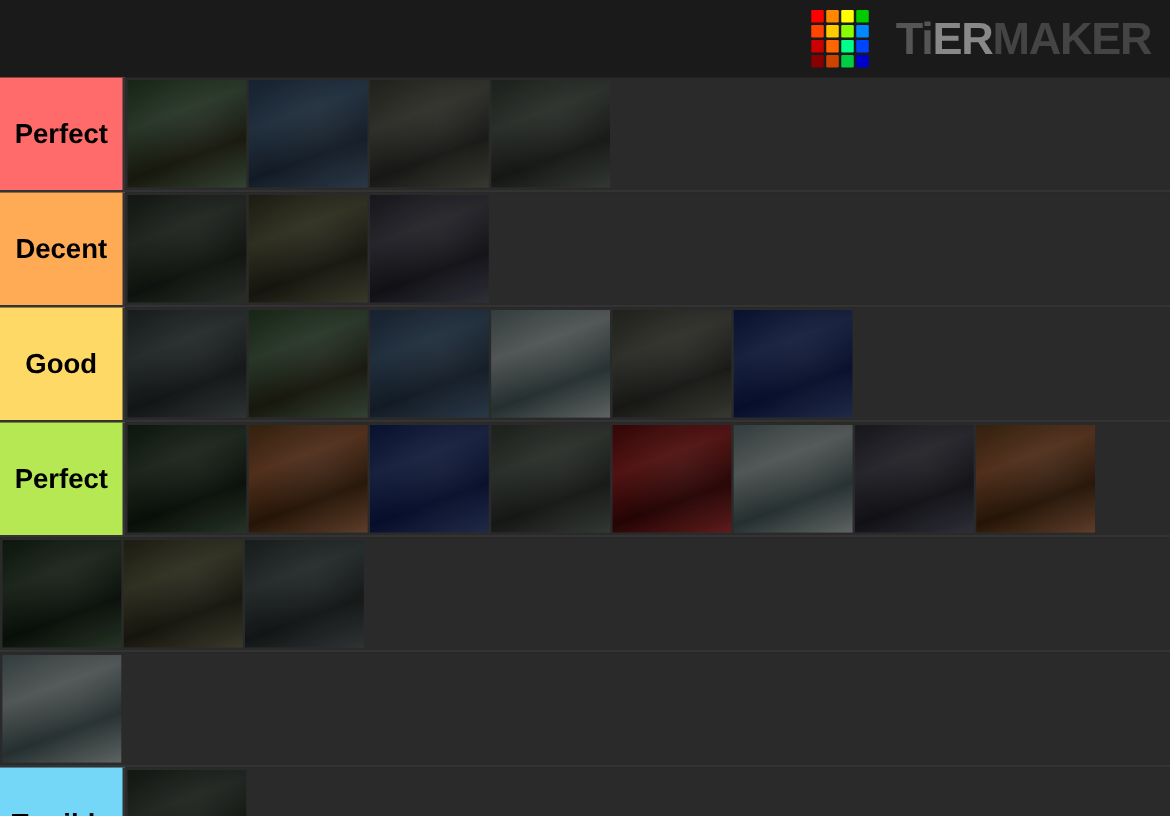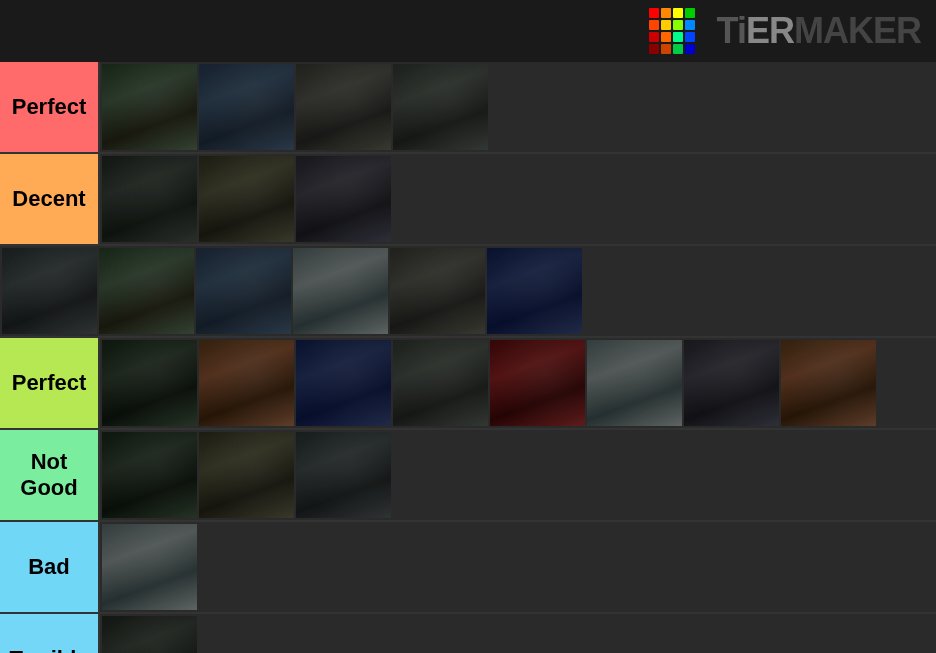--- a/index.html
+++ b/index.html
@@ -157,20 +157,21 @@
         </div>
         <div class="gz-img gz-6" title="Godzilla 1968" style="position: relative;">
           <div style="position: absolute; inset: 0px; background: radial-gradient(at 60% 40%, rgba(255, 255, 255, 0.05) 0%, transparent 70%); pointer-events: none;"></div>
         </div>
         <div class="gz-img gz-7" title="Godzilla 1989" style="position: relative;">
           <div style="position: absolute; inset: 0px; background: radial-gradient(at 60% 40%, rgba(255, 255, 255, 0.05) 0%, transparent 70%); pointer-events: none;"></div>
         </div>
       </div>
     </div>
     <div class="tier-row">
+      <div class="tier-label" style="background: rgb(255, 217, 102);">Good</div>
       <div class="tier-items">
         <div class="gz-img gz-8" title="Godzilla 1984" style="position: relative;">
           <div style="position: absolute; inset: 0px; background: radial-gradient(at 60% 40%, rgba(255, 255, 255, 0.05) 0%, transparent 70%); pointer-events: none;"></div>
         </div>
         <div class="gz-img gz-1" title="Godzilla 1992" style="position: relative;">
           <div style="position: absolute; inset: 0px; background: radial-gradient(at 60% 40%, rgba(255, 255, 255, 0.05) 0%, transparent 70%); pointer-events: none;"></div>
         </div>
         <div class="gz-img gz-2" title="Godzilla 1999" style="position: relative;">
           <div style="position: absolute; inset: 0px; background: radial-gradient(at 60% 40%, rgba(255, 255, 255, 0.05) 0%, transparent 70%); pointer-events: none;"></div>
         </div>
@@ -208,35 +209,33 @@
         </div>
         <div class="gz-img gz-7" title="Godzilla 2003" style="position: relative;">
           <div style="position: absolute; inset: 0px; background: radial-gradient(at 60% 40%, rgba(255, 255, 255, 0.05) 0%, transparent 70%); pointer-events: none;"></div>
         </div>
         <div class="gz-img gz-warm" title="Godzilla 2017" style="position: relative;">
           <div style="position: absolute; inset: 0px; background: radial-gradient(at 60% 40%, rgba(255, 255, 255, 0.05) 0%, transparent 70%); pointer-events: none;"></div>
         </div>
       </div>
     </div>
     <div class="tier-row">
-      <div class="tier-label" style="background: rgb(123, 237, 159);">Not Good</div>
       <div class="tier-items">
         <div class="gz-img gz-spiky" title="Godzilla Junior" style="position: relative;">
           <div style="position: absolute; inset: 0px; background: radial-gradient(at 60% 40%, rgba(255, 255, 255, 0.05) 0%, transparent 70%); pointer-events: none;"></div>
         </div>
         <div class="gz-img gz-6" title="Godzilla 1955" style="position: relative;">
           <div style="position: absolute; inset: 0px; background: radial-gradient(at 60% 40%, rgba(255, 255, 255, 0.05) 0%, transparent 70%); pointer-events: none;"></div>
         </div>
         <div class="gz-img gz-8" title="Godzilla 1998" style="position: relative;">
           <div style="position: absolute; inset: 0px; background: radial-gradient(at 60% 40%, rgba(255, 255, 255, 0.05) 0%, transparent 70%); pointer-events: none;"></div>
         </div>
       </div>
     </div>
     <div class="tier-row">
-      <div class="tier-label" style="background: rgb(112, 215, 247);">Bad</div>
       <div class="tier-items">
         <div class="gz-img gz-mist" title="Godzilla 1972" style="position: relative;">
           <div style="position: absolute; inset: 0px; background: radial-gradient(at 60% 40%, rgba(255, 255, 255, 0.05) 0%, transparent 70%); pointer-events: none;"></div>
         </div>
       </div>
     </div>
     <div class="tier-row">
       <div class="tier-label" style="background: rgb(116, 215, 247);">Terrible</div>
       <div class="tier-items">
         <div class="gz-img gz-5" title="Godzilla 1969" style="position: relative;">

